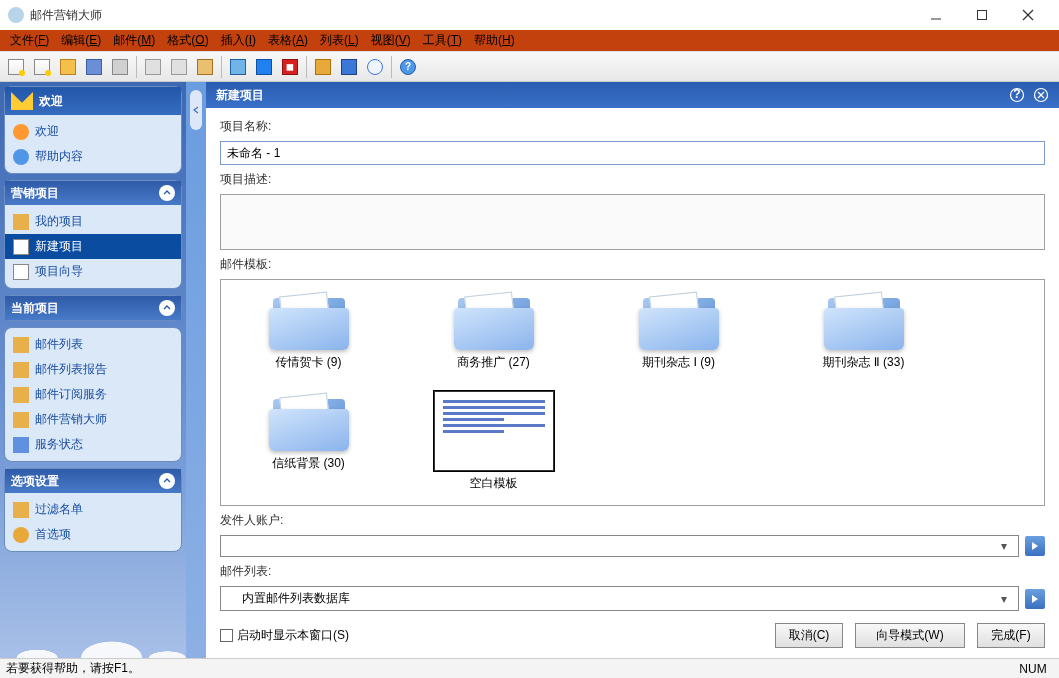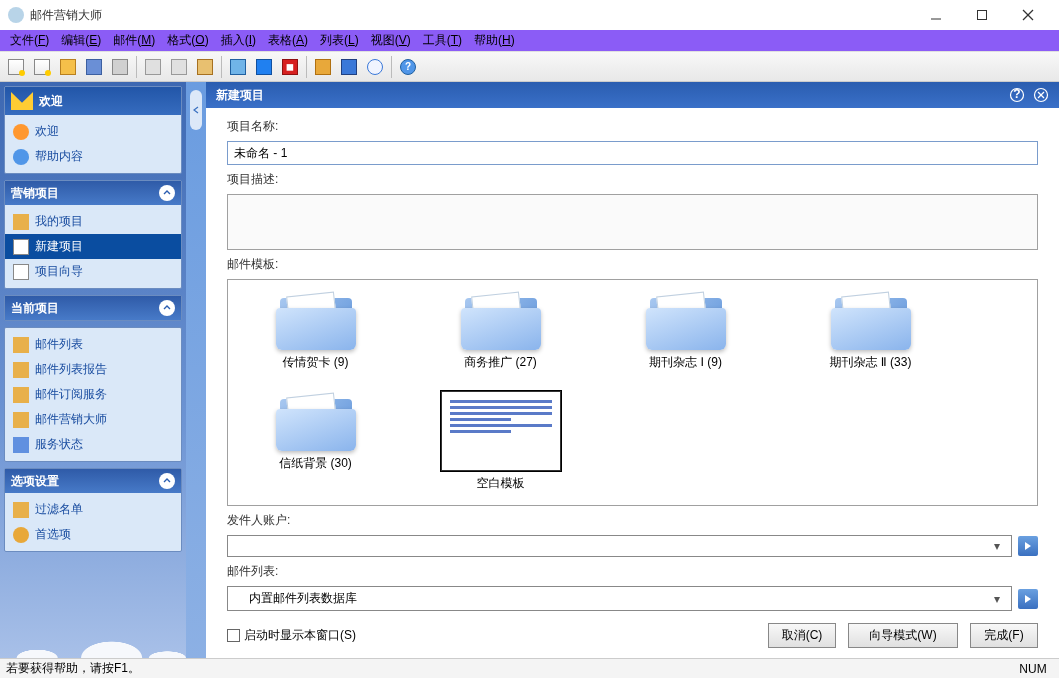--- a/index.html
+++ b/index.html
@@ -7,21 +7,21 @@
 
 
 .titlebar { height: 30px; display: flex; align-items: center; padding: 0 8px; background: #fff; }
 .titlebar .app-icon { width: 16px; height: 16px; margin-right: 6px; background: #b8d4e8; border-radius: 50%; }
 .titlebar .title { flex: 1; color: #333; }
 .titlebar .win-controls { display: flex; gap: 0; }
 .titlebar .win-btn { width: 46px; height: 30px; display: flex; align-items: center; justify-content: center; cursor: pointer; }
 .titlebar .win-btn svg { width: 12px; height: 12px; }
 
 
-.menubar { height: 22px; display: flex; align-items: center; padding: 0 4px; background: #8b5cf6; border-bottom: 1px solid #e0e0e0; }
+.menubar { height: 22px; display: flex; align-items: center; padding: 0 4px; background: #c2410c; border-bottom: 1px solid #e0e0e0; }
 .menubar .menu-item { padding: 2px 6px; cursor: pointer; }
 .menubar .menu-item u { text-decoration: underline; }
 
 
 .toolbar { height: 30px; display: flex; align-items: center; padding: 2px 4px; background: linear-gradient(#f8f8f8,#e8e8e8); border-bottom: 1px solid #ccc; gap: 2px; }
 .toolbar .tbtn { width: 24px; height: 24px; display: flex; align-items: center; justify-content: center; cursor: pointer; border: 1px solid transparent; }
 .toolbar .sep { width: 1px; height: 22px; background: #bbb; margin: 0 2px; }
 .toolbar .ico { width: 16px; height: 16px; display: inline-block; }
 .ico-new { background: linear-gradient(#fff,#eee); border: 1px solid #888; position: relative; }
 .ico-new::after { content:""; position:absolute; right:-2px; bottom:-2px; width:6px; height:6px; background:#ffcc00; border-radius:50%; }
@@ -38,21 +38,21 @@
 .ico-list { background: #3a78d8; border: 1px solid #204080; }
 .ico-search { background: #f0f4ff; border: 1px solid #3a78d8; border-radius: 50%; position: relative; }
 .ico-help { background: #5096e8; border: 1px solid #2060a0; border-radius: 50%; color:#fff; text-align:center; line-height:14px; font-weight:bold; font-size:10px; }
 
 
 .main { flex: 1; display: flex; overflow: hidden; background: #fff; }
 
 
 .sidebar { width: 186px; background: linear-gradient(180deg,#3d68b2 0,#6e95d4 60%,#a8c0e8 100%); display: flex; flex-direction: column; padding: 4px 4px 0 4px; position: relative; }
 .sidebar .clouds { position:absolute; bottom:0; left:0; right:0; height:60px; background: radial-gradient(ellipse at 20% 100%, #fff 20px, transparent 21px), radial-gradient(ellipse at 60% 100%, #fff 30px, transparent 31px), radial-gradient(ellipse at 90% 100%, #fff 18px, transparent 19px); opacity:0.9; }
-.panel { background: #dae8f8; border: 1px solid #6b8cc0; margin-bottom: 6px; border-radius: 2px; }
+.panel { background: #dae8f8; border: 1px solid #6b8cc0; margin-bottom: 6px; border-radius: 8px; }
 .panel-header { height: 24px; background: linear-gradient(#2f5ba8,#477ac8); color: #fff; font-weight: bold; display: flex; align-items: center; padding: 0 6px; cursor: pointer; }
 .panel-header .chev { margin-left: auto; width: 16px; height: 16px; border-radius: 50%; background: #fff; display:flex; align-items:center; justify-content:center; }
 .panel-header .chev svg { width: 8px; height: 8px; }
 .panel-welcome { background: linear-gradient(#2256a8,#366cbf); color:#fff; font-weight:bold; display:flex; align-items:center; padding:4px 6px; height:28px; }
 .panel-welcome .env-icon { width:22px; height:18px; background:#ffcc33; margin-right:6px; clip-path: polygon(0 0,100% 0,50% 60%,0 0,0 100%,100% 100%,100% 0); }
 .panel-body { padding: 4px 0; }
 .panel-item { display: flex; align-items: center; padding: 4px 8px; color: #1a4da0; cursor: pointer; gap: 6px; }
 .panel-item.selected { background: #0a4da0; color: #fff; }
 .panel-item .pi-icon { width: 16px; height: 16px; display:inline-block; }
 .pi-home { background:#ff9830; border-radius:50%; }
@@ -71,21 +71,21 @@
 
 
 .splitter { width: 20px; background: linear-gradient(#6a9ce0,#8cb0e4); display:flex; align-items:flex-start; justify-content:center; padding-top:8px; cursor: col-resize; }
 .splitter .grip { width:12px; height:40px; background:#dce8f8; border-radius:6px; display:flex; align-items:center; justify-content:center; }
 
 
 .content { flex: 1; display: flex; flex-direction: column; overflow: hidden; }
 .content-header { height: 26px; background: linear-gradient(#2a5db0,#3a70c8); color:#fff; font-weight:bold; display:flex; align-items:center; padding:0 10px; }
 .content-header .hdr-controls { margin-left:auto; display:flex; gap:8px; align-items:center; }
 .content-header .hdr-btn { width:16px; height:16px; color:#fff; cursor:pointer; display:flex; align-items:center; justify-content:center; }
-.content-body { flex:1; padding: 10px 21px; overflow:auto; display:flex; flex-direction:column; gap:6px; }
+.content-body { flex:1; padding: 10px 14px; overflow:auto; display:flex; flex-direction:column; gap:6px; }
 .form-label { color:#333; }
 .form-input { border:1px solid #7a9ccc; padding:4px 6px; width:100%; font-size:12px; }
 .form-textarea { border:1px solid #a0a0a0; background:#fafafa; width:100%; height:60px; resize:none; }
 
 .templates { border:1px solid #a0a0a0; padding:10px; display:flex; flex-wrap:wrap; gap:20px 30px; height:240px; overflow-y:scroll; align-content:flex-start; }
 .tpl { width:155px; display:flex; flex-direction:column; align-items:center; gap:4px; cursor:pointer; }
 .tpl .folder-icon { width:80px; height:60px; position:relative; }
 .tpl .folder-icon .back { position:absolute; inset:8px 4px 0 4px; background:linear-gradient(135deg,#a8c8f0,#5a90d8); border-radius:4px; }
 .tpl .folder-icon .front { position:absolute; left:0; right:0; bottom:0; height:42px; background:linear-gradient(160deg,#d0e4fc,#8ab4ec); border-radius:4px 4px 6px 6px; box-shadow:0 2px 4px rgba(0,0,0,.25); }
 .tpl .folder-icon .paper { position:absolute; left:12px; top:4px; width:48px; height:38px; background:#fff; border:1px solid #c0d0e0; transform: rotate(-6deg); }

